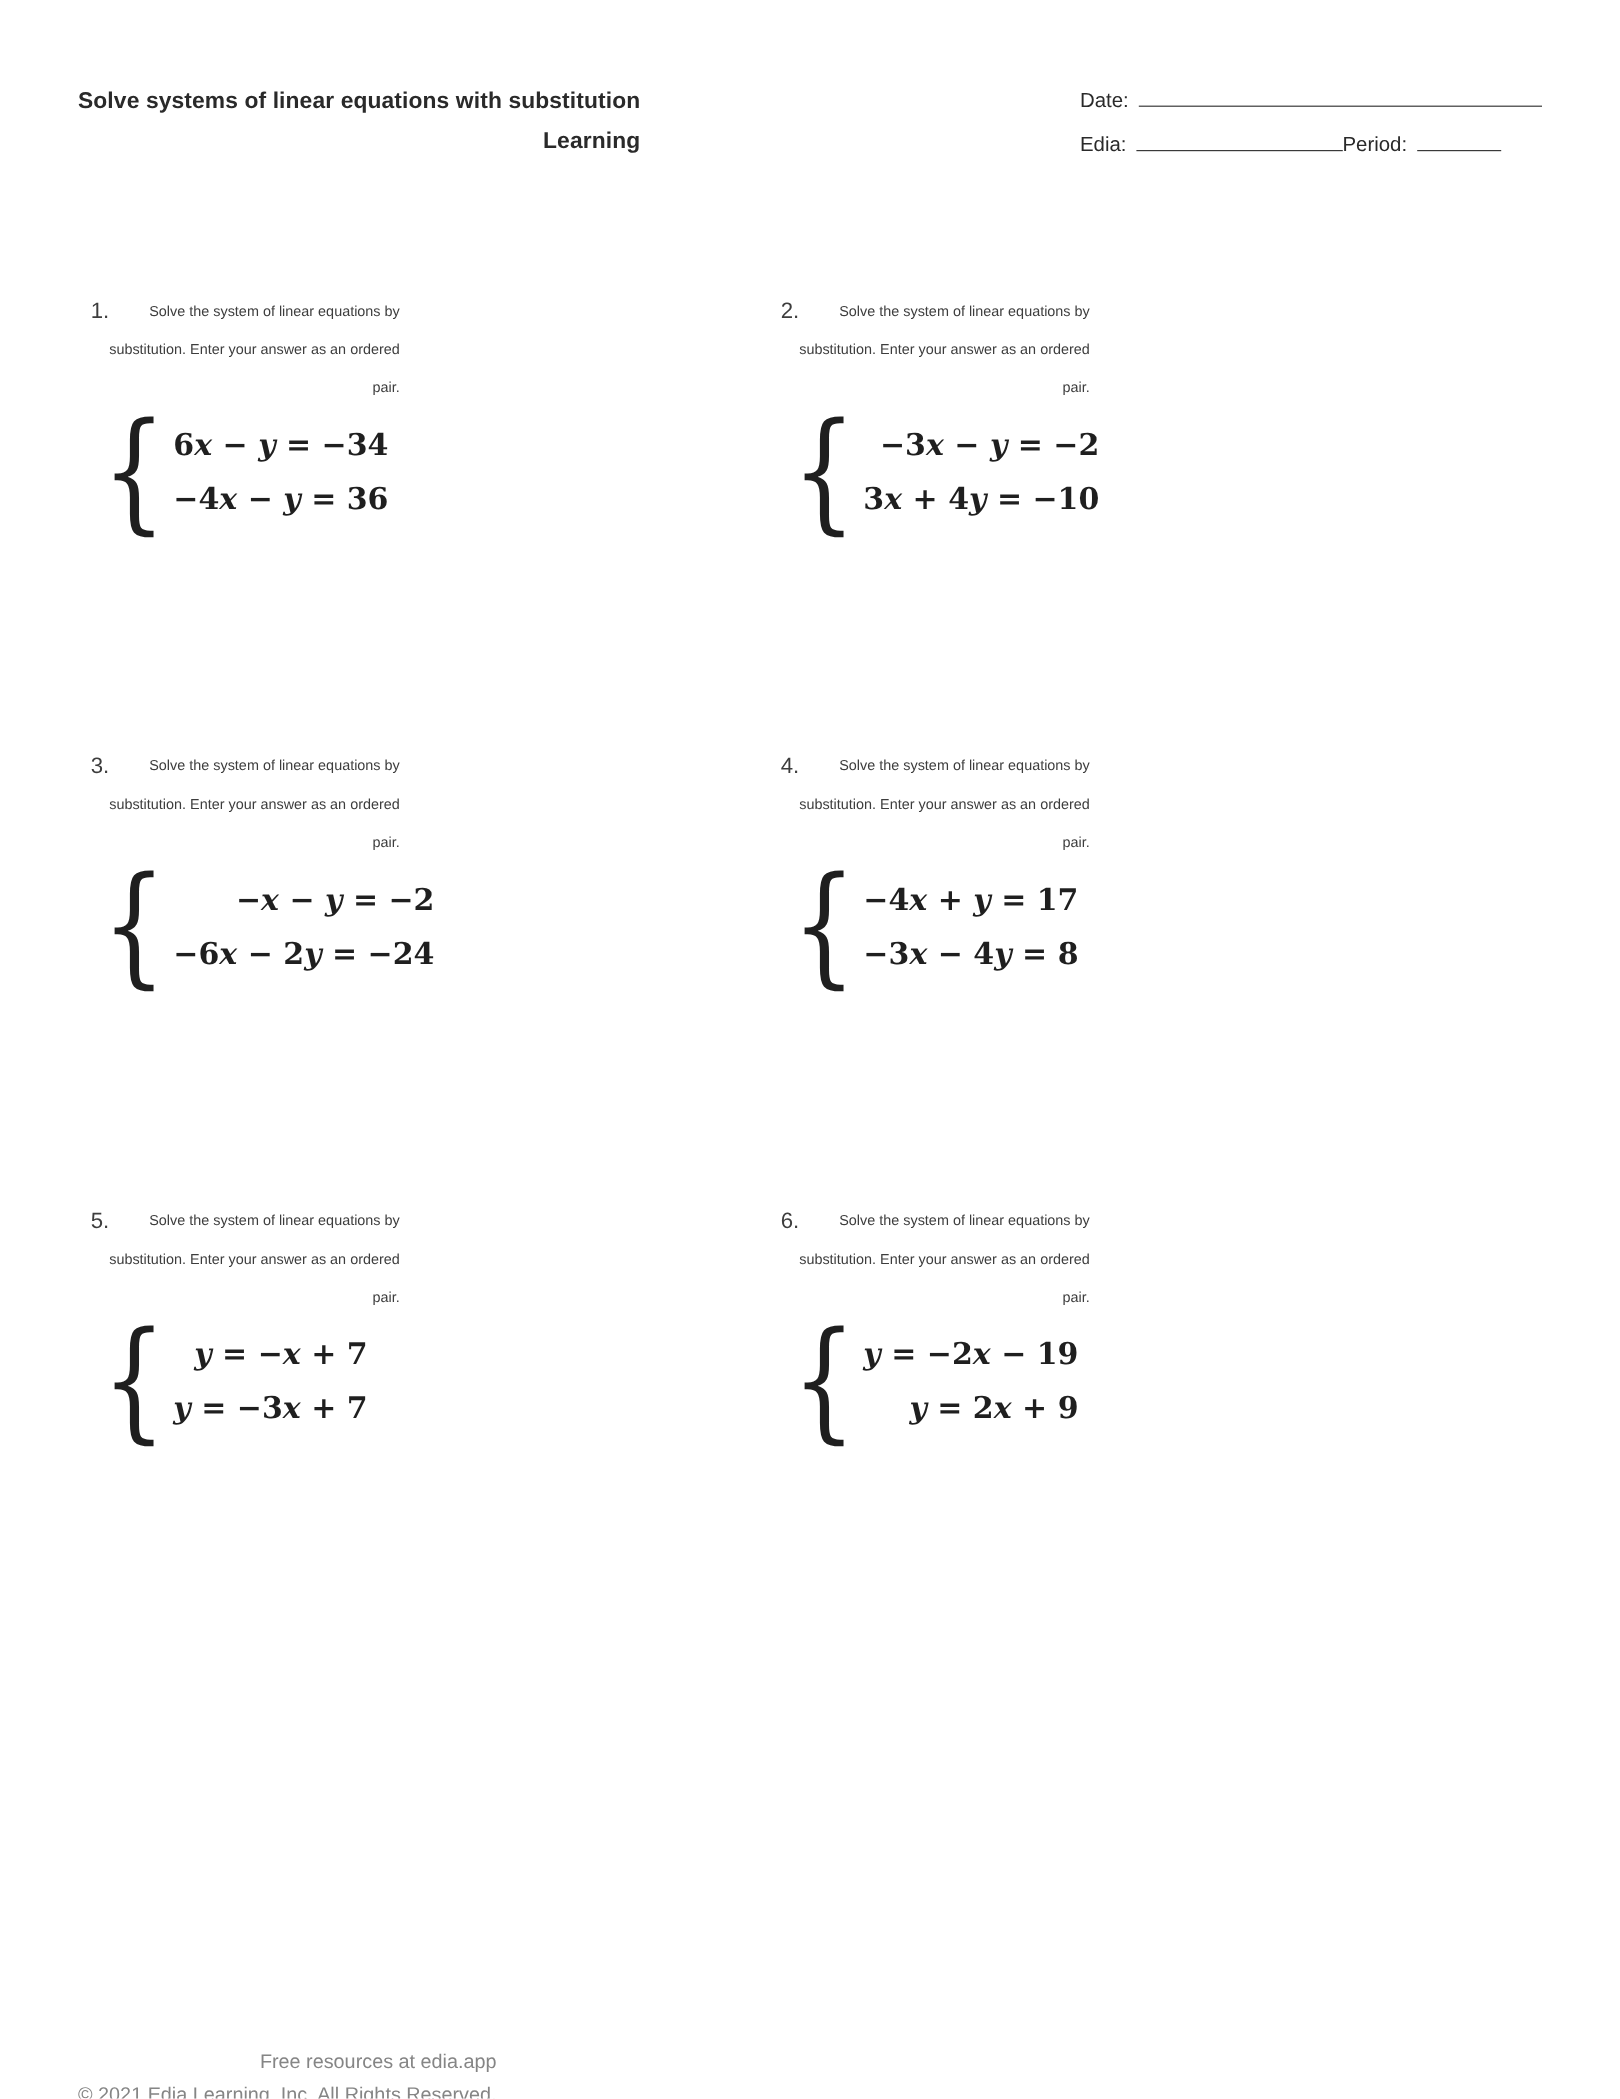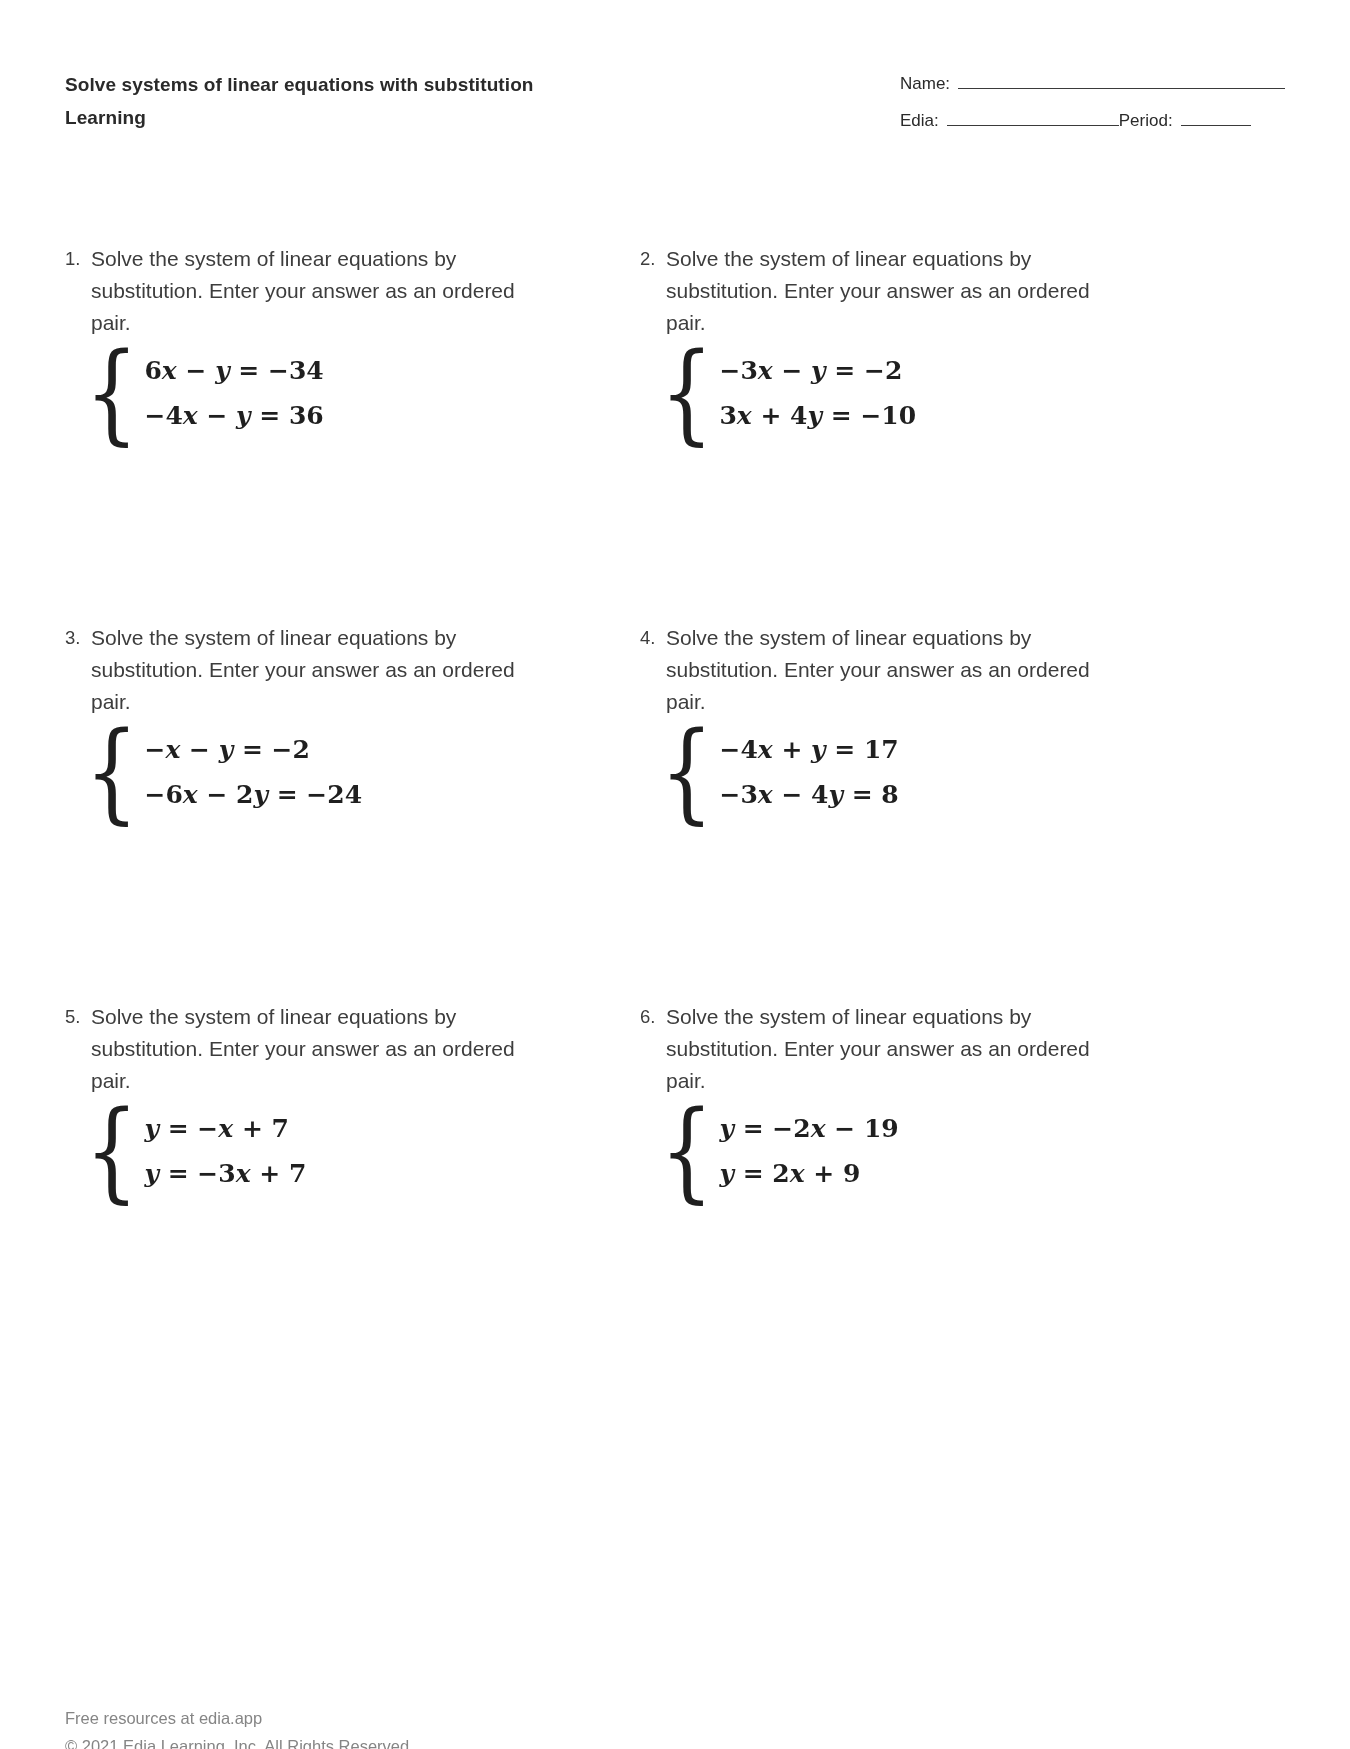--- a/index.html
+++ b/index.html
@@ -13,20 +13,21 @@
   * { margin: 0; padding: 0; box-sizing: border-box; }
   html, body { background: var(--paper); }
   .page {
     position: relative;
     width: 1350px;
     height: 1749px;
     background: var(--paper);
     font-family: "Liberation Sans", sans-serif;
     color: var(--text);
     overflow: hidden;
+    text-align: right;
   }
   
   .header {
     display: flex;
     justify-content: space-between;
     padding: 68px 65px 0 65px;
   }
   .title {
     font-size: 19px;
     font-weight: bold;
@@ -64,21 +65,21 @@
     margin-top: 95px;
   }
   .problem-head { display: flex; }
   .pnum {
     width: 26px;
     font-size: 18.5px;
     line-height: 32px;
     flex: 0 0 auto;
   }
   .ptext {
-    font-size: 21px;
+    font-size: 12px;
     line-height: 32px;
   }
   .system {
     display: flex;
     align-items: center;
     margin-top: 7px;
     margin-left: 20px;
   }
   .brace {
     font-family: "DejaVu Serif", serif;
@@ -116,21 +117,21 @@
 
 <div class="page">
 
   <div class="header">
     <div class="title">
       <div>Solve systems of linear equations with substitution</div>
       <div>Learning</div>
     </div>
     <div class="fill-fields">
       <div class="field-row">
-        <span class="field-label">Name:</span>
+        <span class="field-label">Date:</span>
         <span class="blank name-line"></span>
       </div>
       <div class="field-row">
         <span class="field-label">Edia:</span>
         <span class="blank date-line"></span>
         <span class="field-label period-label">Period:</span>
         <span class="blank period-line"></span>
       </div>
     </div>
   </div>

